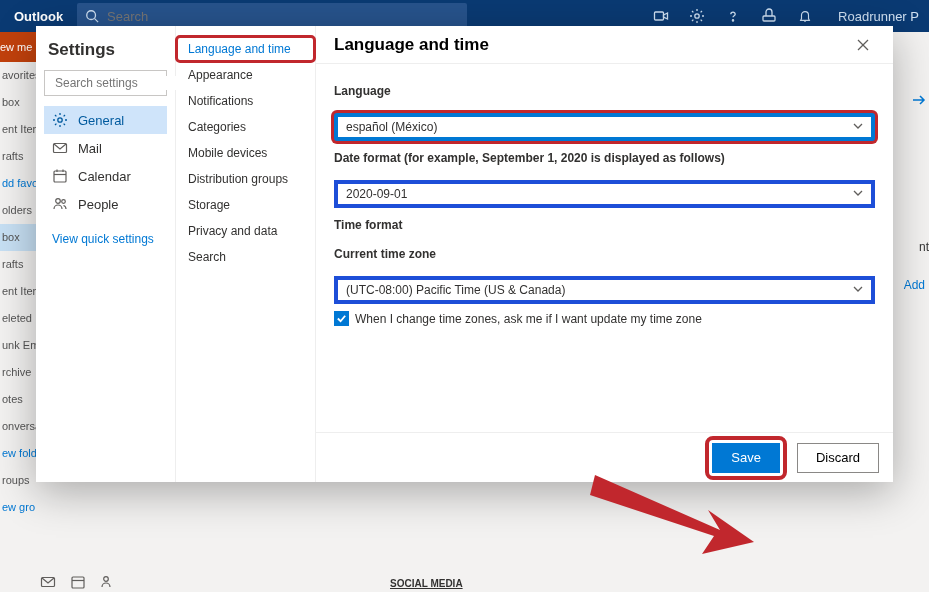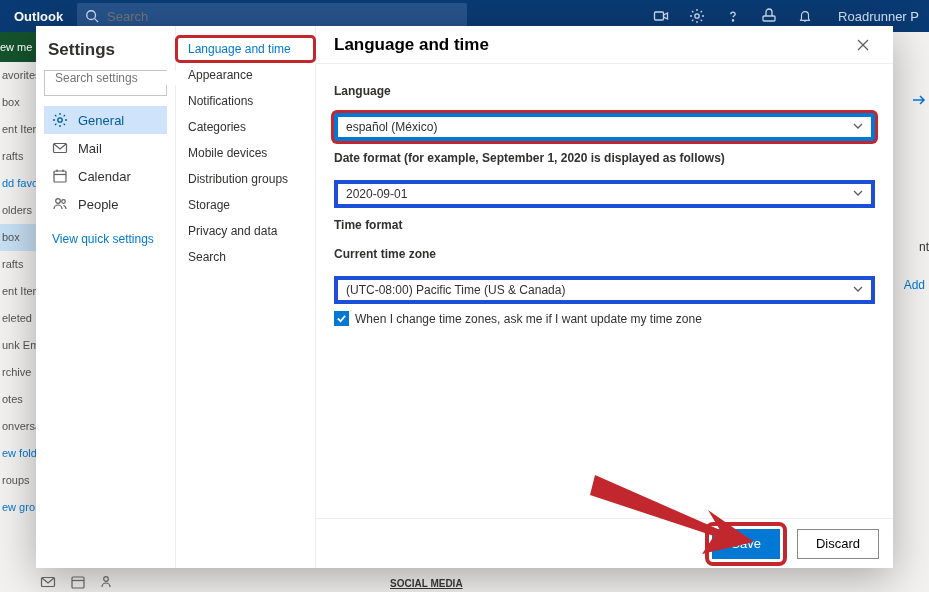--- a/index.html
+++ b/index.html
@@ -9,29 +9,29 @@
   .header { height:32px; background:#0a3a73; display:flex; align-items:center; color:#fff; font-size:13px; }
   .header .logo { padding:0 14px; font-weight:600; }
   .header .search-wrap { width:390px; height:26px; background:#27538c; display:flex; align-items:center; border-radius:2px; color:#cfe0f2; }
   .header .search-wrap .s-icon { margin:0 8px; display:flex; }
   .header .search-wrap input { flex:1; background:transparent; border:none; outline:none; color:#cfe0f2; font-size:13px; }
   .header .right-icons { margin-left:auto; display:flex; align-items:center; gap:18px; padding-right:10px; color:#cfe0f2; font-size:13px;}
   .header .right-icons .hicon { width:18px; height:18px; display:flex; align-items:center; justify-content:center; }
   .header .user { margin-left:6px; }
   .leftlist  { position:absolute; top:32px; left:0; width:36px; bottom:0;}
   .leftlist .item { font-size:11px; color:#555; height:27px; line-height:27px; padding-left:2px; overflow:hidden; white-space:nowrap; }
-  .newmsg { position:absolute; left:0; top:32px; height:30px; width:36px; background:#14532d; color:#fff; font-size:11px; line-height:30px; overflow:hidden; white-space:nowrap;}
+  .newmsg { position:absolute; left:0; top:32px; height:30px; width:36px; background:#c2410c; color:#fff; font-size:11px; line-height:30px; overflow:hidden; white-space:nowrap;}
   .peek-right { position:absolute; right:0; top:90px; color:#0078d4; font-size:12px; }
   .peek-nt { position:absolute; right:0; top:240px; color:#333; font-size:12px;text-align:center; }
 
   
-  .dialog { position:absolute; left:36px; top:26px; width:857px; height:542px; background:#fff; box-shadow:0 10px 40px rgba(0,0,0,.3); display:flex; }
+  .dialog { position:absolute; left:36px; top:26px; width:857px; height:456px; background:#fff; box-shadow:0 10px 40px rgba(0,0,0,.3); display:flex; }
   .col1 { width:140px; border-right:1px solid #eee; padding:14px 8px; }
   .col1 h2 { font-size:17px; font-weight:600; margin-bottom:10px; padding-left:4px; color:#323130;}
-  .searchbox { border:1px solid #c8c6c4; height:26px; display:flex; align-items:flex-start; padding:0 6px; margin-bottom:10px; }
+  .searchbox { border:1px solid #c8c6c4; height:26px; display:flex; align-items:center; padding:0 6px; margin-bottom:10px; }
   .searchbox input { border:none; outline:none; font-size:12px; flex:1; }
   .catitem { display:flex; align-items:center; gap:10px; height:28px; padding:0 8px; font-size:13px; color:#323130; cursor:pointer; }
   .catitem.sel { background:#cfe4fa; color:#005a9e; }
   .catitem .ci-icon { width:16px; height:16px; display:flex; align-items:center; justify-content:center; color:#605e5c;}
   .catitem.sel .ci-icon { color:#005a9e;}
   .quick { color:#0078d4; font-size:12px; margin-top:14px; padding-left:8px; cursor:pointer;}
 
   .col2 { width:140px; border-right:1px solid #eee; padding-top:10px; }
   .subitem { height:26px; line-height:26px; padding:0 12px; font-size:12px; color:#323130; cursor:pointer; white-space:nowrap;}
   .subitem.sel { outline:3px solid #c1272d; outline-offset:-2px; color:#0078d4; border-radius:4px;}

